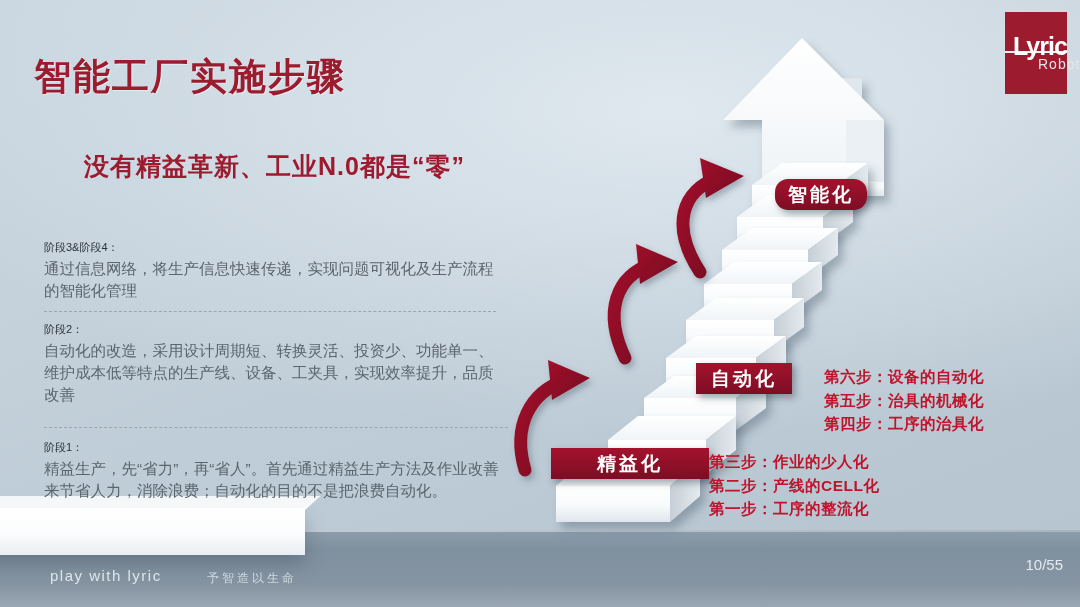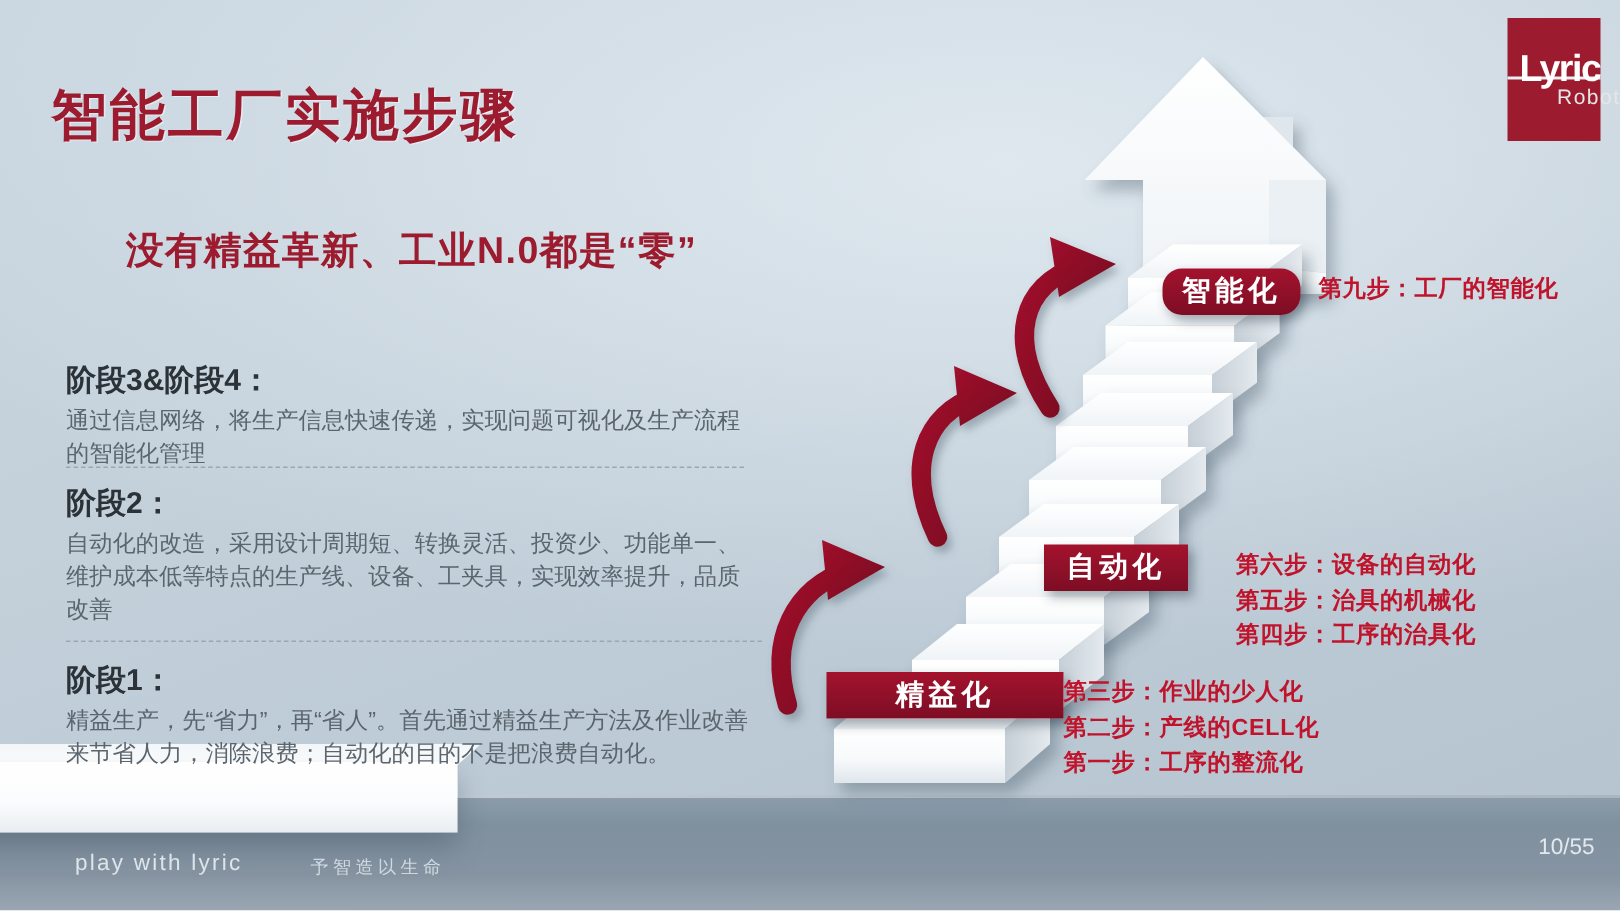--- a/index.html
+++ b/index.html
@@ -40,21 +40,21 @@
     font-size:37px;font-weight:bold;color:#9c1b2e;letter-spacing:2px;
     text-shadow:1px 1px 0 rgba(255,255,255,.45);
   }
   #subtitle{
     position:absolute;left:45px;top:150px;
     font-size:25px;font-weight:bold;color:#9c1b2e;letter-spacing:1px;margin-left:39px;
   }
 
   
   .stage{position:absolute;left:44px;width:452px;color:#4e5860;}
-  .stage-head{font-size:20px;font-weight:bold;color:#2b3238;margin:0 0 3px 0;}
+  .stage-head{font-size:11px;font-weight:normal;color:#2b3238;margin:0 0 3px 0;}
   .stage-body{font-size:15.5px;line-height:1.42;color:#5b656d;}
   .divider{
     position:absolute;left:44px;width:452px;height:0;
     border-top:1px dashed #9aa7b1;
   }
 
   
   #stairs{position:absolute;left:0;top:0;width:1080px;height:607px;}
 
   
@@ -206,23 +206,20 @@
 
   <div class="stage" style="top:440px;width:470px;">
     <div class="stage-head">阶段1：</div>
     <div class="stage-body">精益生产，先“省力”，再“省人”。首先通过精益生产方法及作业改善来节省人力，消除浪费；自动化的目的不是把浪费自动化。</div>
   </div>
 
   <div class="tag" style="left:775px;top:179px;width:92px;border-radius:13px;">智能化</div>
   <div class="tag" style="left:696px;top:363px;width:96px;">自动化</div>
   <div class="tag" style="left:551px;top:448px;width:158px;">精益化</div>
 
-  <div class="steplist" style="left:879px;top:181px;">
-    <div>第九步：工厂的智能化</div>
-  </div>
 
 
   <div class="steplist" style="left:806px;top:365px;margin-left:18px;">
     <div>第六步：设备的自动化</div>
     <div>第五步：治具的机械化</div>
     <div>第四步：工序的治具化</div>
   </div>
 
   <div class="steplist" style="left:709px;top:450px;">
     <div>第三步：作业的少人化</div>

